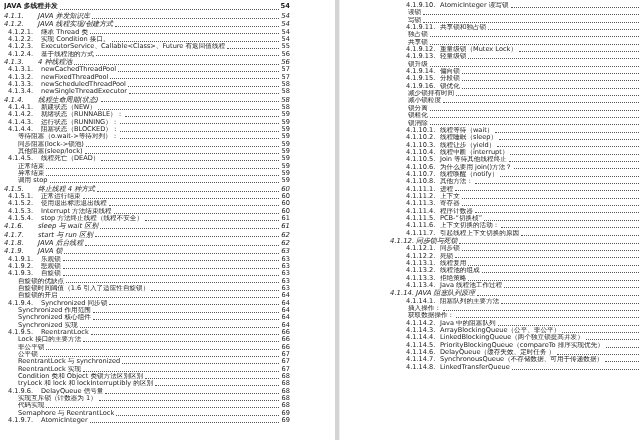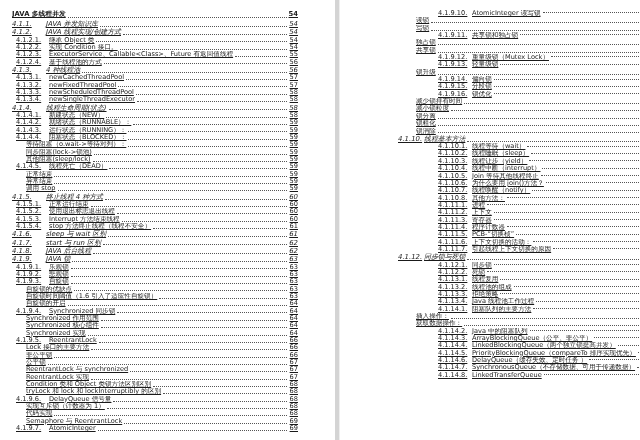--- a/index.html
+++ b/index.html
@@ -3,41 +3,41 @@
 <meta charset="utf-8">
 <style>
   html, body { margin:0; padding:0; background:#ffffff; }
   body { width:640px; height:440px; overflow:hidden; position:relative;
          font-family:"DejaVu Sans", "Liberation Sans", sans-serif; color:#1a1a1a; }
   .page { position:absolute; top:0; height:440px; background:#fff; overflow:hidden; }
   #left-page { left:0; width:334px; }
   #right-page { left:340px; width:300px; }
   .divider { position:absolute; left:335px; top:0; width:4px; height:440px; background:#d4d4d4; }
   .divider2 { position:absolute; left:339px; top:0; width:1px; height:440px; background:#eeeeee; }
-  .toc { list-style:none; margin:8px; padding:0;text-decoration:underline; }
+  .toc { list-style:none; margin:0; padding:0; }
   .row { position:relative; display:flex; align-items:flex-end; white-space:nowrap;
          font-size:6.6px; line-height:7.35px; height:7.35px; overflow:hidden; }
   #left-page .toc { padding:2px 0 0 4px; width:286px; }
   #right-page .toc { padding:2px 0 0 0; width:300px; }
   .num { display:inline-block; flex:none; }
   .title { flex:none; padding-right:1px; }
   .leader { flex:1 1 auto; border-bottom:1px dotted #555; margin:0 1px 1.5px 1px; min-width:4px; }
   .page-no { flex:none; width:10px; text-align:right; }
   
   .lvl0 { font-weight:bold; font-size:6.8px; height:9px; line-height:9px; margin-bottom:1px; }
   .lvl0 .num { width:0; }
   .lvl1 { font-style:italic; font-size:6.9px; height:8.3px; line-height:8.3px; }
   .lvl1 .num { width:34px; padding-left:0; }
   .lvl3 { padding-left:4px; }
   .lvl3 .num { width:33px; }
   .sub { padding-left:14px;justify-content:center; }
   .sub .num { width:0; }
   #right-page .lvl1 { padding-left:50px; }
   #right-page .lvl1 .num { width:26px; }
-  #right-page .lvl3 { padding-left:90px;align-items:center; }
+  #right-page .lvl3 { padding-left:66px; }
   #right-page .lvl3 .num { width:34px; }
   #right-page .sub { padding-left:68px; }
   #right-page .page-no { width:0; }
 </style>
 </head>
 <body>
 
 <div class="page" id="left-page">
   <ul class="toc" id="left-toc">
       <li class="row lvl0">
@@ -53,21 +53,21 @@
     <span class="page-no">54</span>
   </li>
       <li class="row lvl1">
     <span class="num">4.1.2.</span>
     <span class="title">JAVA 线程实现/创建方式</span>
     <span class="leader"></span>
     <span class="page-no">54</span>
   </li>
       <li class="row lvl3">
     <span class="num">4.1.2.1.</span>
-    <span class="title">继承 Object 类</span>
+    <span class="title">继承 Thread 类</span>
     <span class="leader"></span>
     <span class="page-no">54</span>
   </li>
       <li class="row lvl3">
     <span class="num">4.1.2.2.</span>
     <span class="title">实现 Condition 接口。</span>
     <span class="leader"></span>
     <span class="page-no">54</span>
   </li>
       <li class="row lvl3">
@@ -477,26 +477,20 @@
     <span class="title">锁粗化</span>
     <span class="leader"></span>
     <span class="page-no"></span>
   </li>
       <li class="row sub">
     <span class="num"></span>
     <span class="title">锁消除</span>
     <span class="leader"></span>
     <span class="page-no"></span>
   </li>
-      <li class="row lvl1">
-    <span class="num">4.1.10.</span>
-    <span class="title">线程基本方法</span>
-    <span class="leader"></span>
-    <span class="page-no"></span>
-  </li>
       <li class="row lvl3">
     <span class="num">4.1.10.1.</span>
     <span class="title">线程等待（wait）</span>
     <span class="leader"></span>
     <span class="page-no"></span>
   </li>
       <li class="row lvl3">
     <span class="num">4.1.10.2.</span>
     <span class="title">线程睡眠（sleep）</span>
     <span class="leader"></span>
@@ -612,20 +606,26 @@
   </li>
       <li class="row lvl3">
     <span class="num">4.1.13.3.</span>
     <span class="title">拒绝策略</span>
     <span class="leader"></span>
     <span class="page-no"></span>
   </li>
       <li class="row lvl3">
     <span class="num">4.1.13.4.</span>
     <span class="title">Java 线程池工作过程</span>
+    <span class="leader"></span>
+    <span class="page-no"></span>
+  </li>
+      <li class="row lvl1">
+    <span class="num">4.1.14.</span>
+    <span class="title">JAVA 阻塞队列原理</span>
     <span class="leader"></span>
     <span class="page-no"></span>
   </li>
       <li class="row lvl3">
     <span class="num">4.1.14.1.</span>
     <span class="title">阻塞队列的主要方法</span>
     <span class="leader"></span>
     <span class="page-no"></span>
   </li>
       <li class="row sub">

